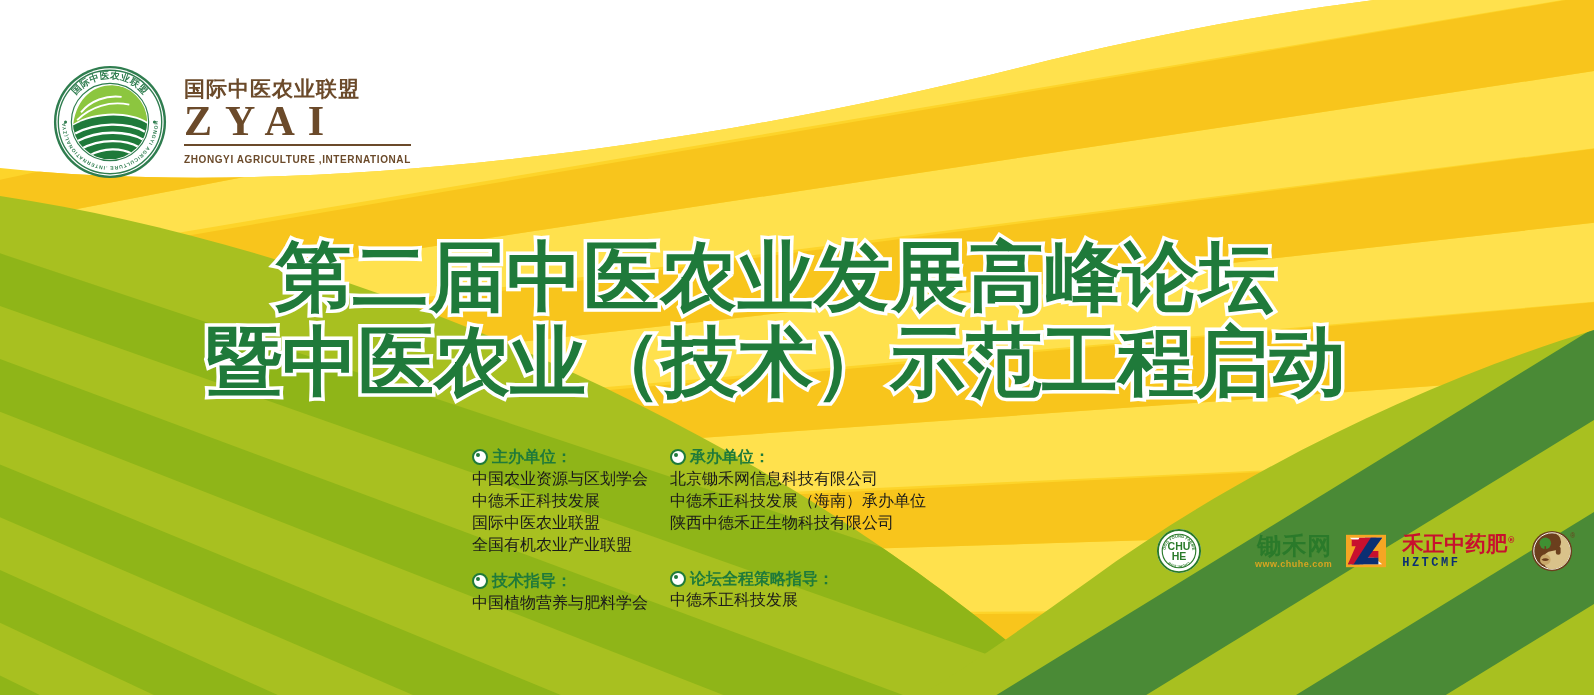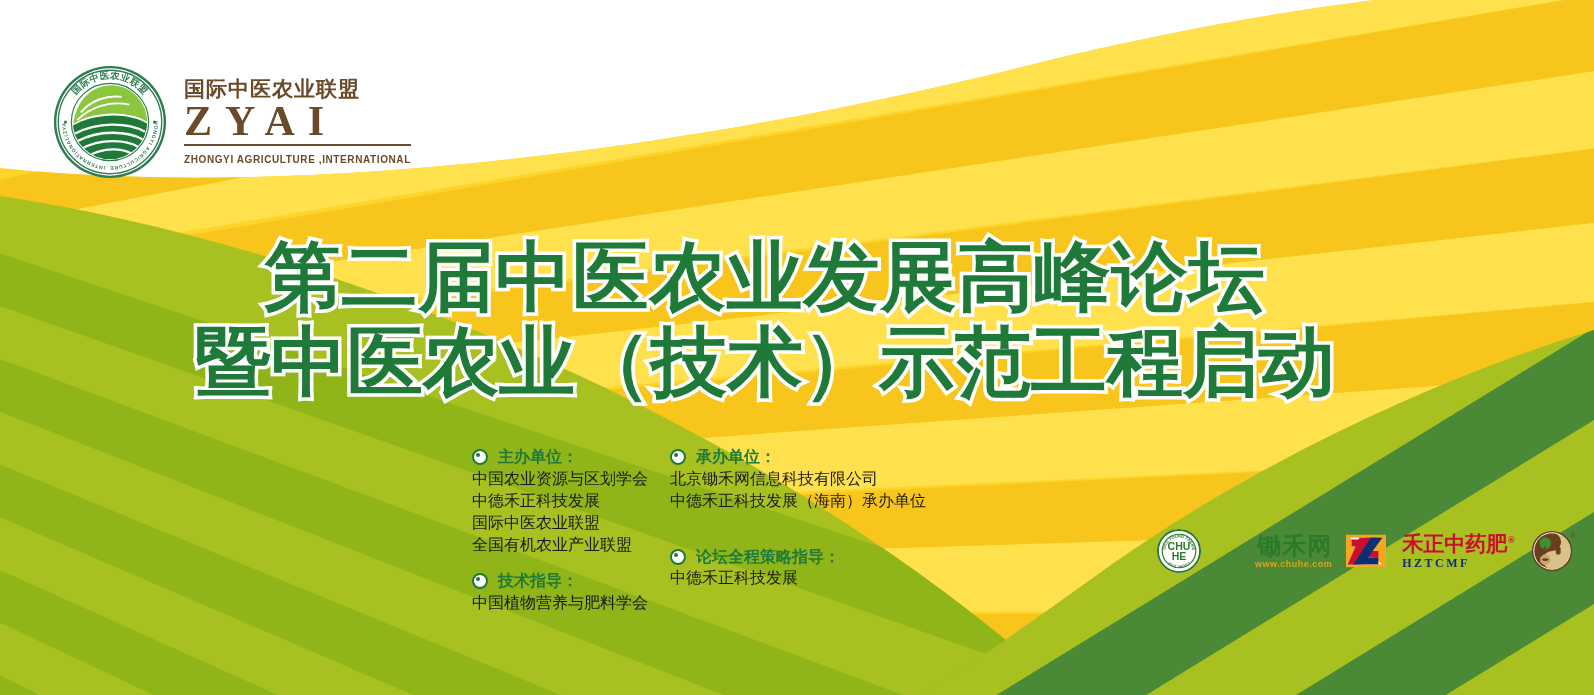--- a/index.html
+++ b/index.html
@@ -35,21 +35,21 @@
   }
   .lt-en{
     font-size:10px;color:#6b4a2a;letter-spacing:0.6px;
     margin-top:9px;font-weight:600;
     font-family:"Liberation Sans",sans-serif;
   }
   .lt-rule{width:100%;height:2px;background:#6b4a2a;margin-top:3px;}
 
   
   #title{
-    position:absolute;left:1px;top:234px;width:1528px;
+    position:absolute;left:12px;top:234px;width:1528px;
     text-align:center;z-index:6;
     font-family:"DejaVu Sans","Liberation Sans",sans-serif;
   }
   #title .tline{
     font-size:76px;font-weight:bold;color:#1f7a3a;
     letter-spacing:1px;line-height:1.12;
     -webkit-text-stroke:7px #ffffff;
     paint-order:stroke fill;
     text-shadow:
       0 0 0 #fff;
@@ -61,21 +61,21 @@
   
   #info{
     position:absolute;left:472px;top:446px;z-index:6;
     display:flex;gap:22px;
     font-family:"DejaVu Sans","Liberation Sans",sans-serif;
   }
   .info-col{display:flex;flex-direction:column;}
   .grp{margin-bottom:14px;}
   .grp:last-child{margin-bottom:0;}
   .grp-head{
-    display:flex;align-items:center;gap:10px;
+    display:flex;align-items:center;gap:4px;
     font-size:16px;font-weight:bold;color:#1f7a3a;
     line-height:1.35;white-space:nowrap;
   }
   .bullet{
     width:12px;height:12px;border-radius:50%;
     border:2px solid #1f7a3a;background:#ffffff;
     position:relative;flex:0 0 auto;
   }
   .bullet::after{
     content:"";position:absolute;left:2px;top:2px;
@@ -110,21 +110,21 @@
   .sp-hz{gap:16px;}
   .hz-mark{width:40px;height:34px;}
   .hz-tx{display:flex;flex-direction:column;line-height:1;}
   .hz-cn{
     font-size:21px;font-weight:bold;color:#c8102e;letter-spacing:0px;
     font-family:"DejaVu Sans","Liberation Sans",sans-serif;position:relative;
   }
   .hz-reg{font-size:8px;vertical-align:super;}
   .hz-en{
     font-size:12px;font-weight:bold;color:#0b2f73;letter-spacing:2.5px;margin-top:2px;
-    font-family:Liberation Serif, serif;
+    font-family:Liberation Mono, monospace;
   }
 
   .sp-tree{}
   .tree-mark{width:46px;height:46px;}
 
   
   [data-interactable]{}
 </style>
 </head>
 <body>
@@ -278,20 +278,21 @@
     </div>
 
     <div class="info-col col-b" data-interactable="false">
       <div class="grp" data-interactable="false">
         <div class="grp-head" data-interactable="false">
           <span class="bullet" data-interactable="false"></span>
           <span data-interactable="false">承办单位：</span>
         </div>
         <div class="grp-item" data-interactable="false">北京锄禾网信息科技有限公司</div>
         <div class="grp-item" data-interactable="false">中德禾正科技发展（海南）承办单位</div>
+        <div class="grp-item" data-interactable="false">陕西中德禾正生物科技有限公司</div>
       </div>
       <div class="grp" data-interactable="false" style="margin-top:20px;">
         <div class="grp-head" data-interactable="false">
           <span class="bullet" data-interactable="false"></span>
           <span data-interactable="false">论坛全程策略指导：</span>
         </div>
         <div class="grp-item" data-interactable="false">中德禾正科技发展</div>
       </div>
     </div>
 

